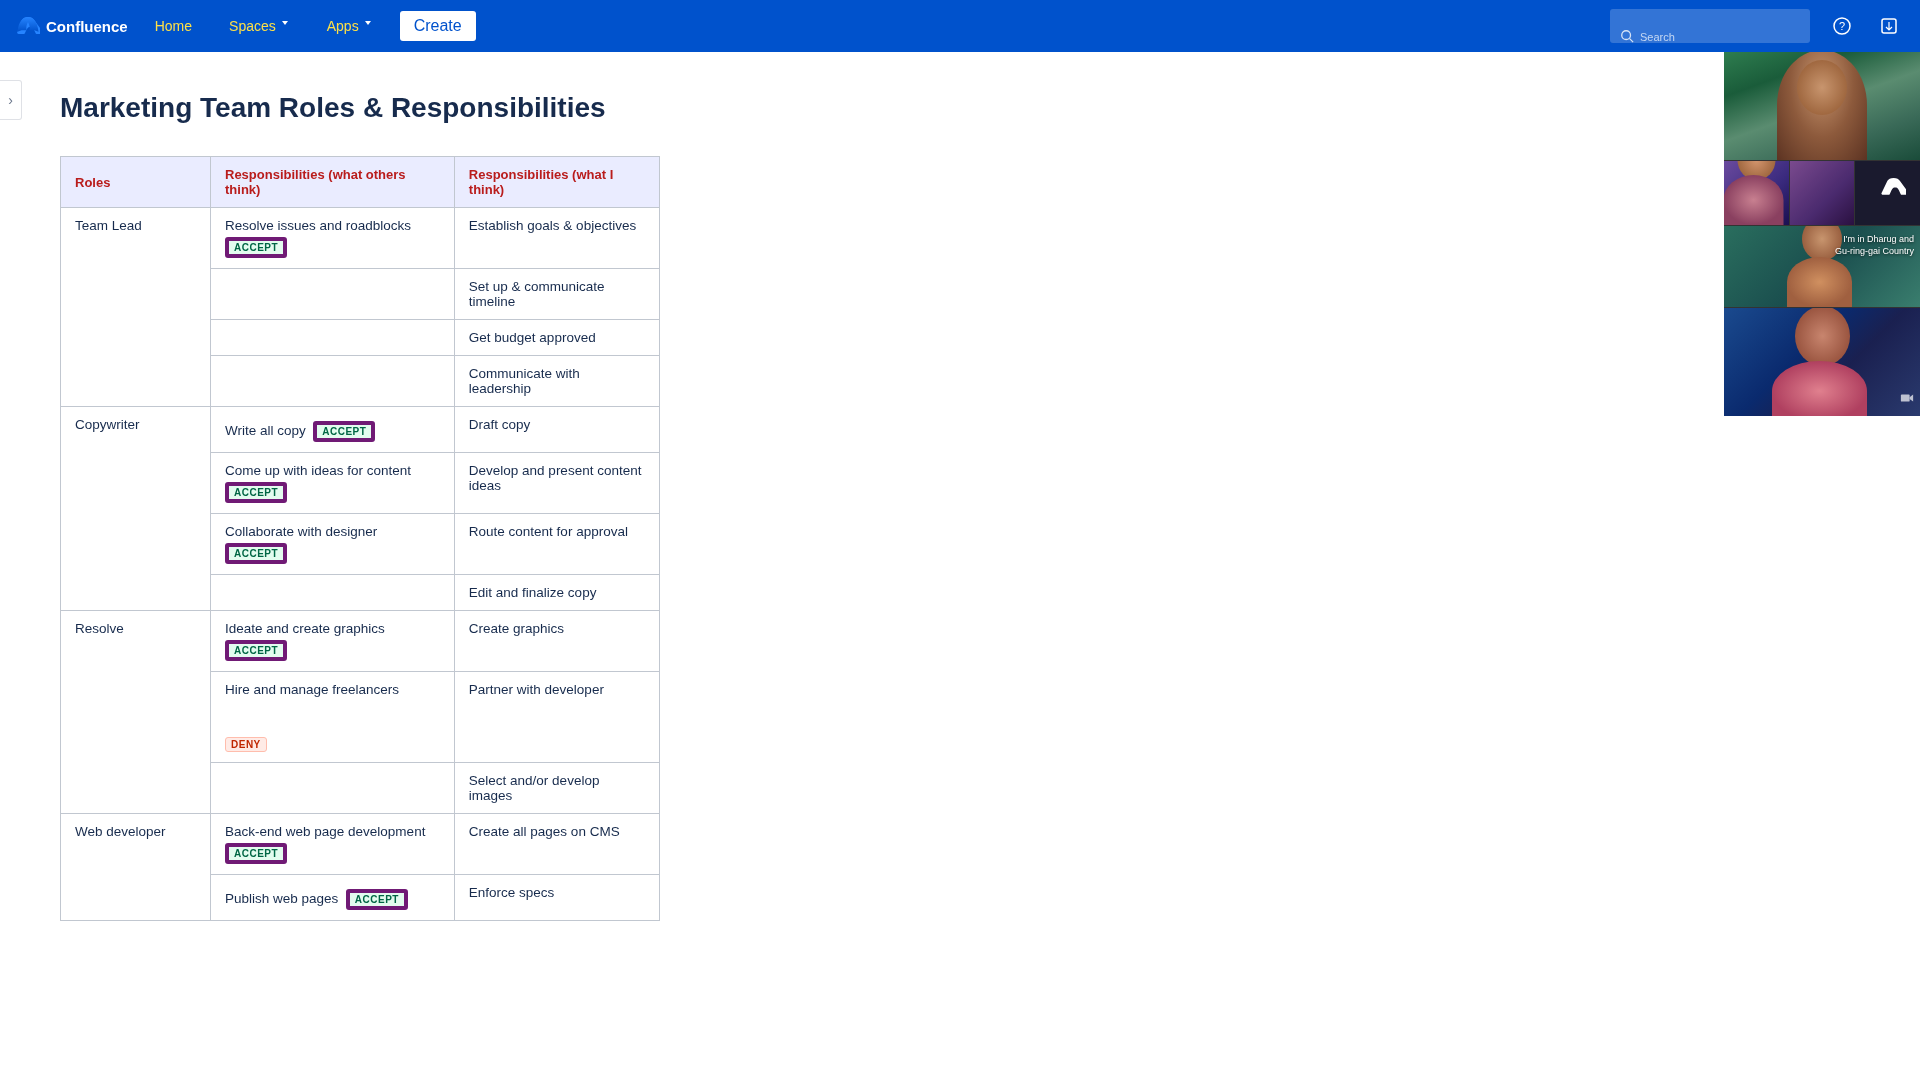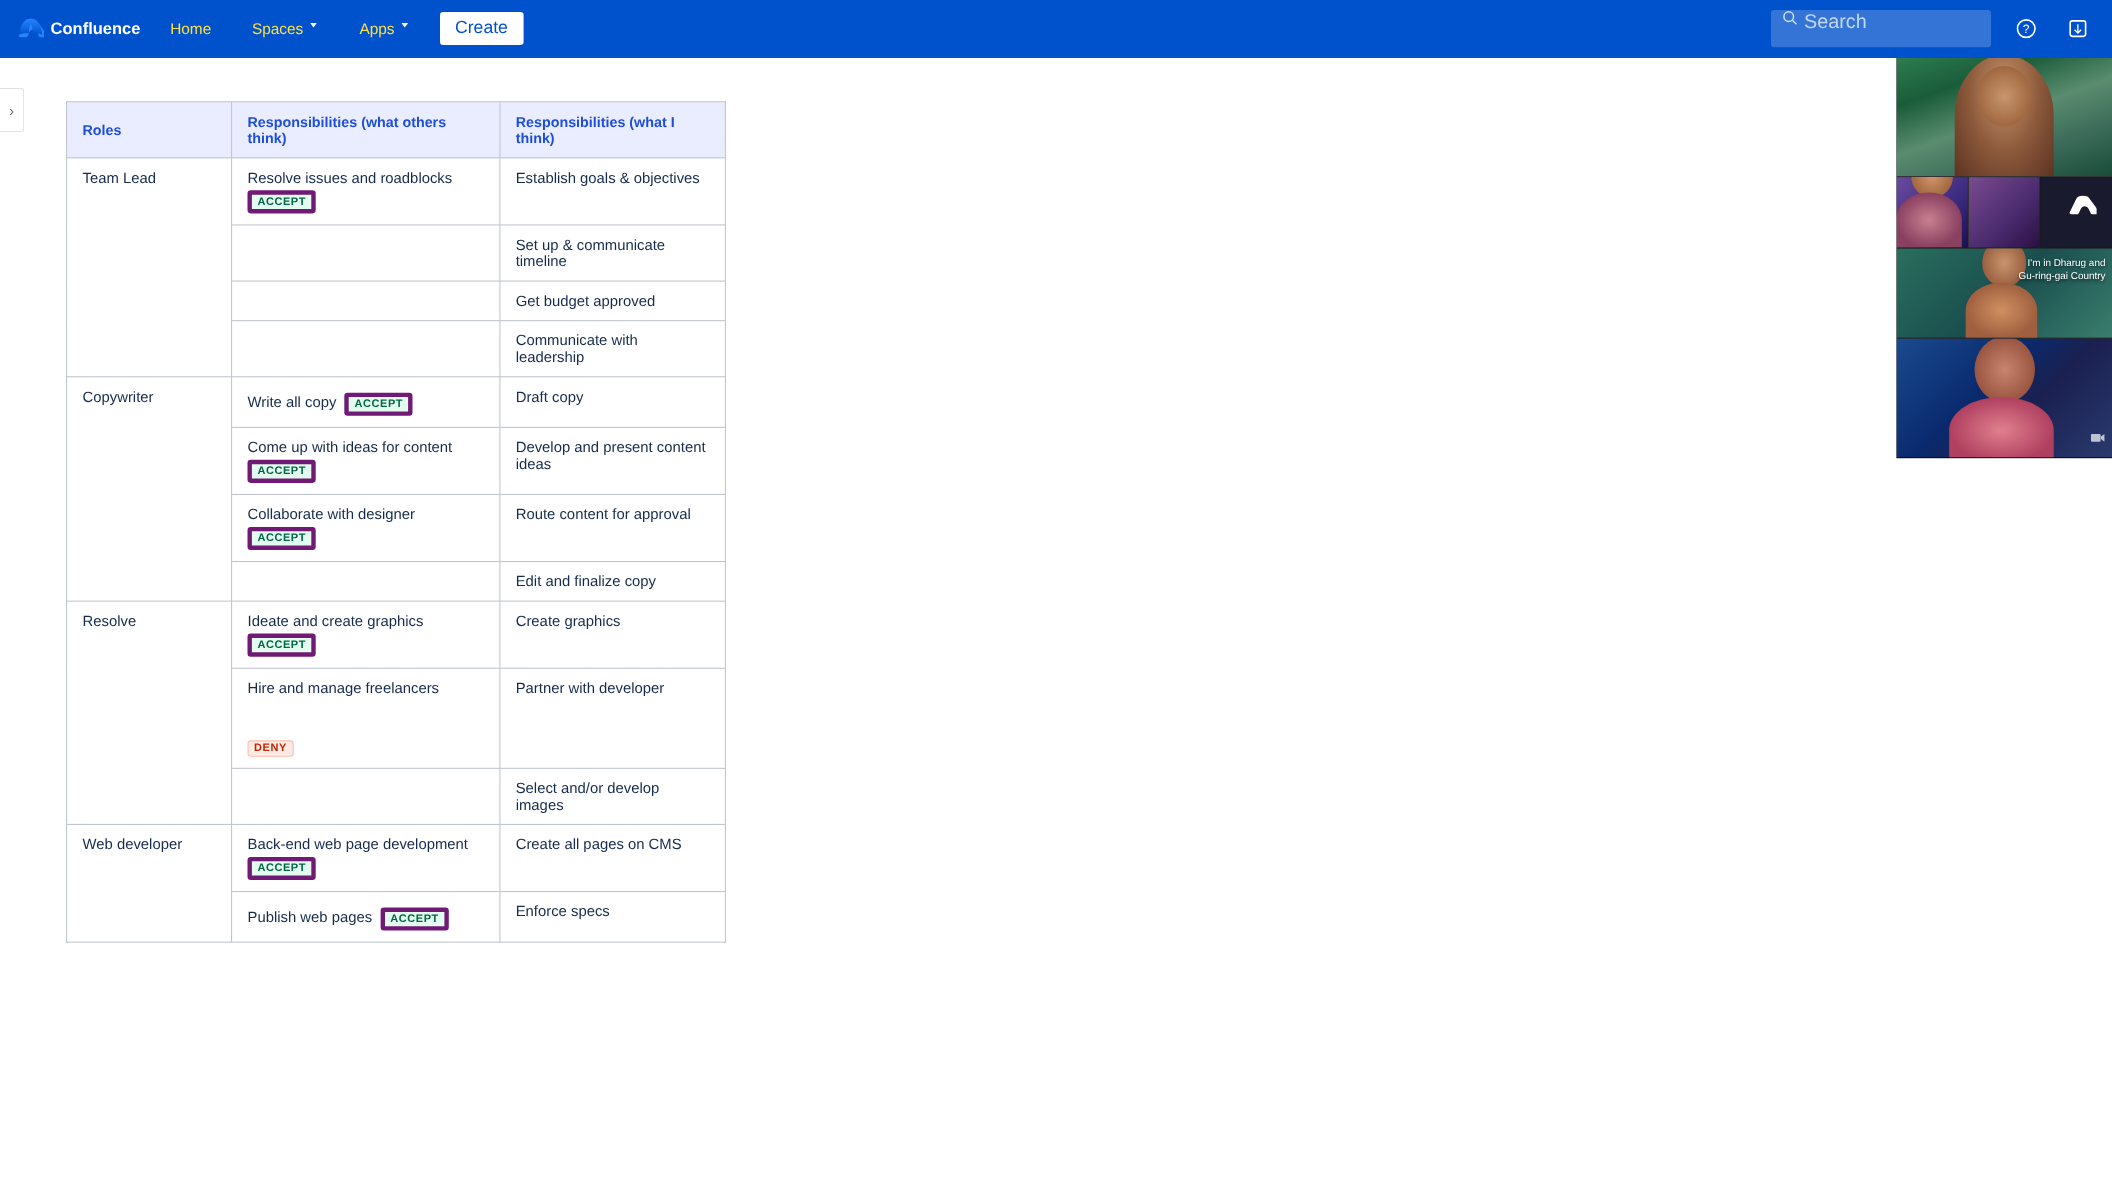--- a/index.html
+++ b/index.html
@@ -5,36 +5,36 @@
     * { box-sizing: border-box; margin: 0; padding: 0; }
     body { font-family: -apple-system, BlinkMacSystemFont, 'Segoe UI', sans-serif; font-size: 14px; color: #172B4D; background: #fff; overflow-x: hidden; }
 
     
     .nav { display: flex; align-items: center; height: 52px; background: #0052CC; padding: 0 16px; gap: 17px; position: fixed; top: 0; left: 0; right: 0; z-index: 100; }
     .nav-logo { display: flex; align-items: center; gap: 6px; color: #fff; font-weight: 600; font-size: 15px; text-decoration: none; }
     .nav-logo svg { width: 24px; height: 24px; }
     .nav-link { color: #fde047; background: none; border: none; cursor: pointer; font-size: 14px; padding: 6px 10px; border-radius: 3px; display: flex; align-items: flex-start; gap: 4px; }
     .nav-create { background: #fff; color: #0052CC; border: none; border-radius: 3px; padding: 6px 14px; font-size: 16px; font-weight: 500; cursor: pointer; }
     .nav-spacer { flex: 1; }
-    .nav-search { display: flex; align-items: flex-start; background: rgba(255,255,255,0.2); border-radius: 3px; padding: 0 10px; gap: 6px; color: #fff; font-size: 18px; cursor: pointer; height: 34px; min-width: 200px; }
+    .nav-search { display: flex; align-items: flex-end; background: rgba(255,255,255,0.2); border-radius: 3px; padding: 0 10px; gap: 6px; color: #fff; font-size: 11px; cursor: pointer; height: 34px; min-width: 200px; }
     .nav-search svg { opacity: 0.8; }
     .nav-icon-btn { background: none; border: none; cursor: pointer; color: #fff; padding: 6px; border-radius: 3px; display: flex; align-items: center; }
 
     
     .sidebar-toggle { position: fixed; left: 0; top: 80px; background: #fff; border: 1px solid #dfe1e6; border-left: none; border-radius: 0 3px 3px 0; width: 22px; height: 40px; display: flex; align-items: center; justify-content: center; cursor: pointer; z-index: 50; color: #6B778C; }
 
     
     .main-content { margin-top: 52px; padding: 40px 60px 80px; max-width: 1200px; }
 
     
     .page-title { font-size: 28px; font-weight: 600; color: #172B4D; margin-bottom: 32px; }
 
     
     .roles-table { border-collapse: collapse; width: 600px; margin-left: 0; }
-    .roles-table th { background: #EAECFF; color: #1d4ed8; font-weight: 600; font-size: 13px; padding: 10px 14px; border: 1px solid #c1c7d0; text-align: left; }
+    .roles-table th { background: #EAECFF; color: #b91c1c; font-weight: 600; font-size: 13px; padding: 10px 14px; border: 1px solid #c1c7d0; text-align: left; }
     .roles-table td { padding: 10px 14px; border: 1px solid #c1c7d0; vertical-align: top; font-size: 13.5px; color: #172B4D; min-width: 150px; }
     .roles-table tr:nth-child(even) td { background: #fff; }
     .roles-table tr:nth-child(odd) td { background: #fff; }
 
     .badge { display: inline-block; font-size: 10px; font-weight: 700; padding: 1px 5px; border-radius: 3px; margin-top: 4px; letter-spacing: 0.5px; }
     .badge-accept { background: #E3FCEF; color: #006644; border: 4px solid #701a75; }
     .badge-deny { background: #FFEBE6; color: #BF2600; border: 1px solid #FFBDAD; margin-top: 40px; }
 
     
     .video-panel { position: fixed; top: 52px; right: 0; width: 196px; height: 364px; background: #000; display: flex; flex-direction: column; overflow: hidden; }
@@ -101,20 +101,21 @@
         <path d="M9 5v8M6 10l3 3 3-3" stroke="white" stroke-width="1.2" fill="none"></path>
       </svg>
   </button>
 </nav>
 
 <div class="sidebar-toggle">
   <span>›</span>
 </div>
 
 <div class="main-content">
+  <h1 class="page-title">Marketing Team Roles &amp; Responsibilities</h1>
 
   <table class="roles-table">
     <thead>
       <tr>
         <th>Roles</th>
         <th>Responsibilities (what others think)</th>
         <th>Responsibilities (what I think)</th>
       </tr>
     </thead>
     <tbody>

